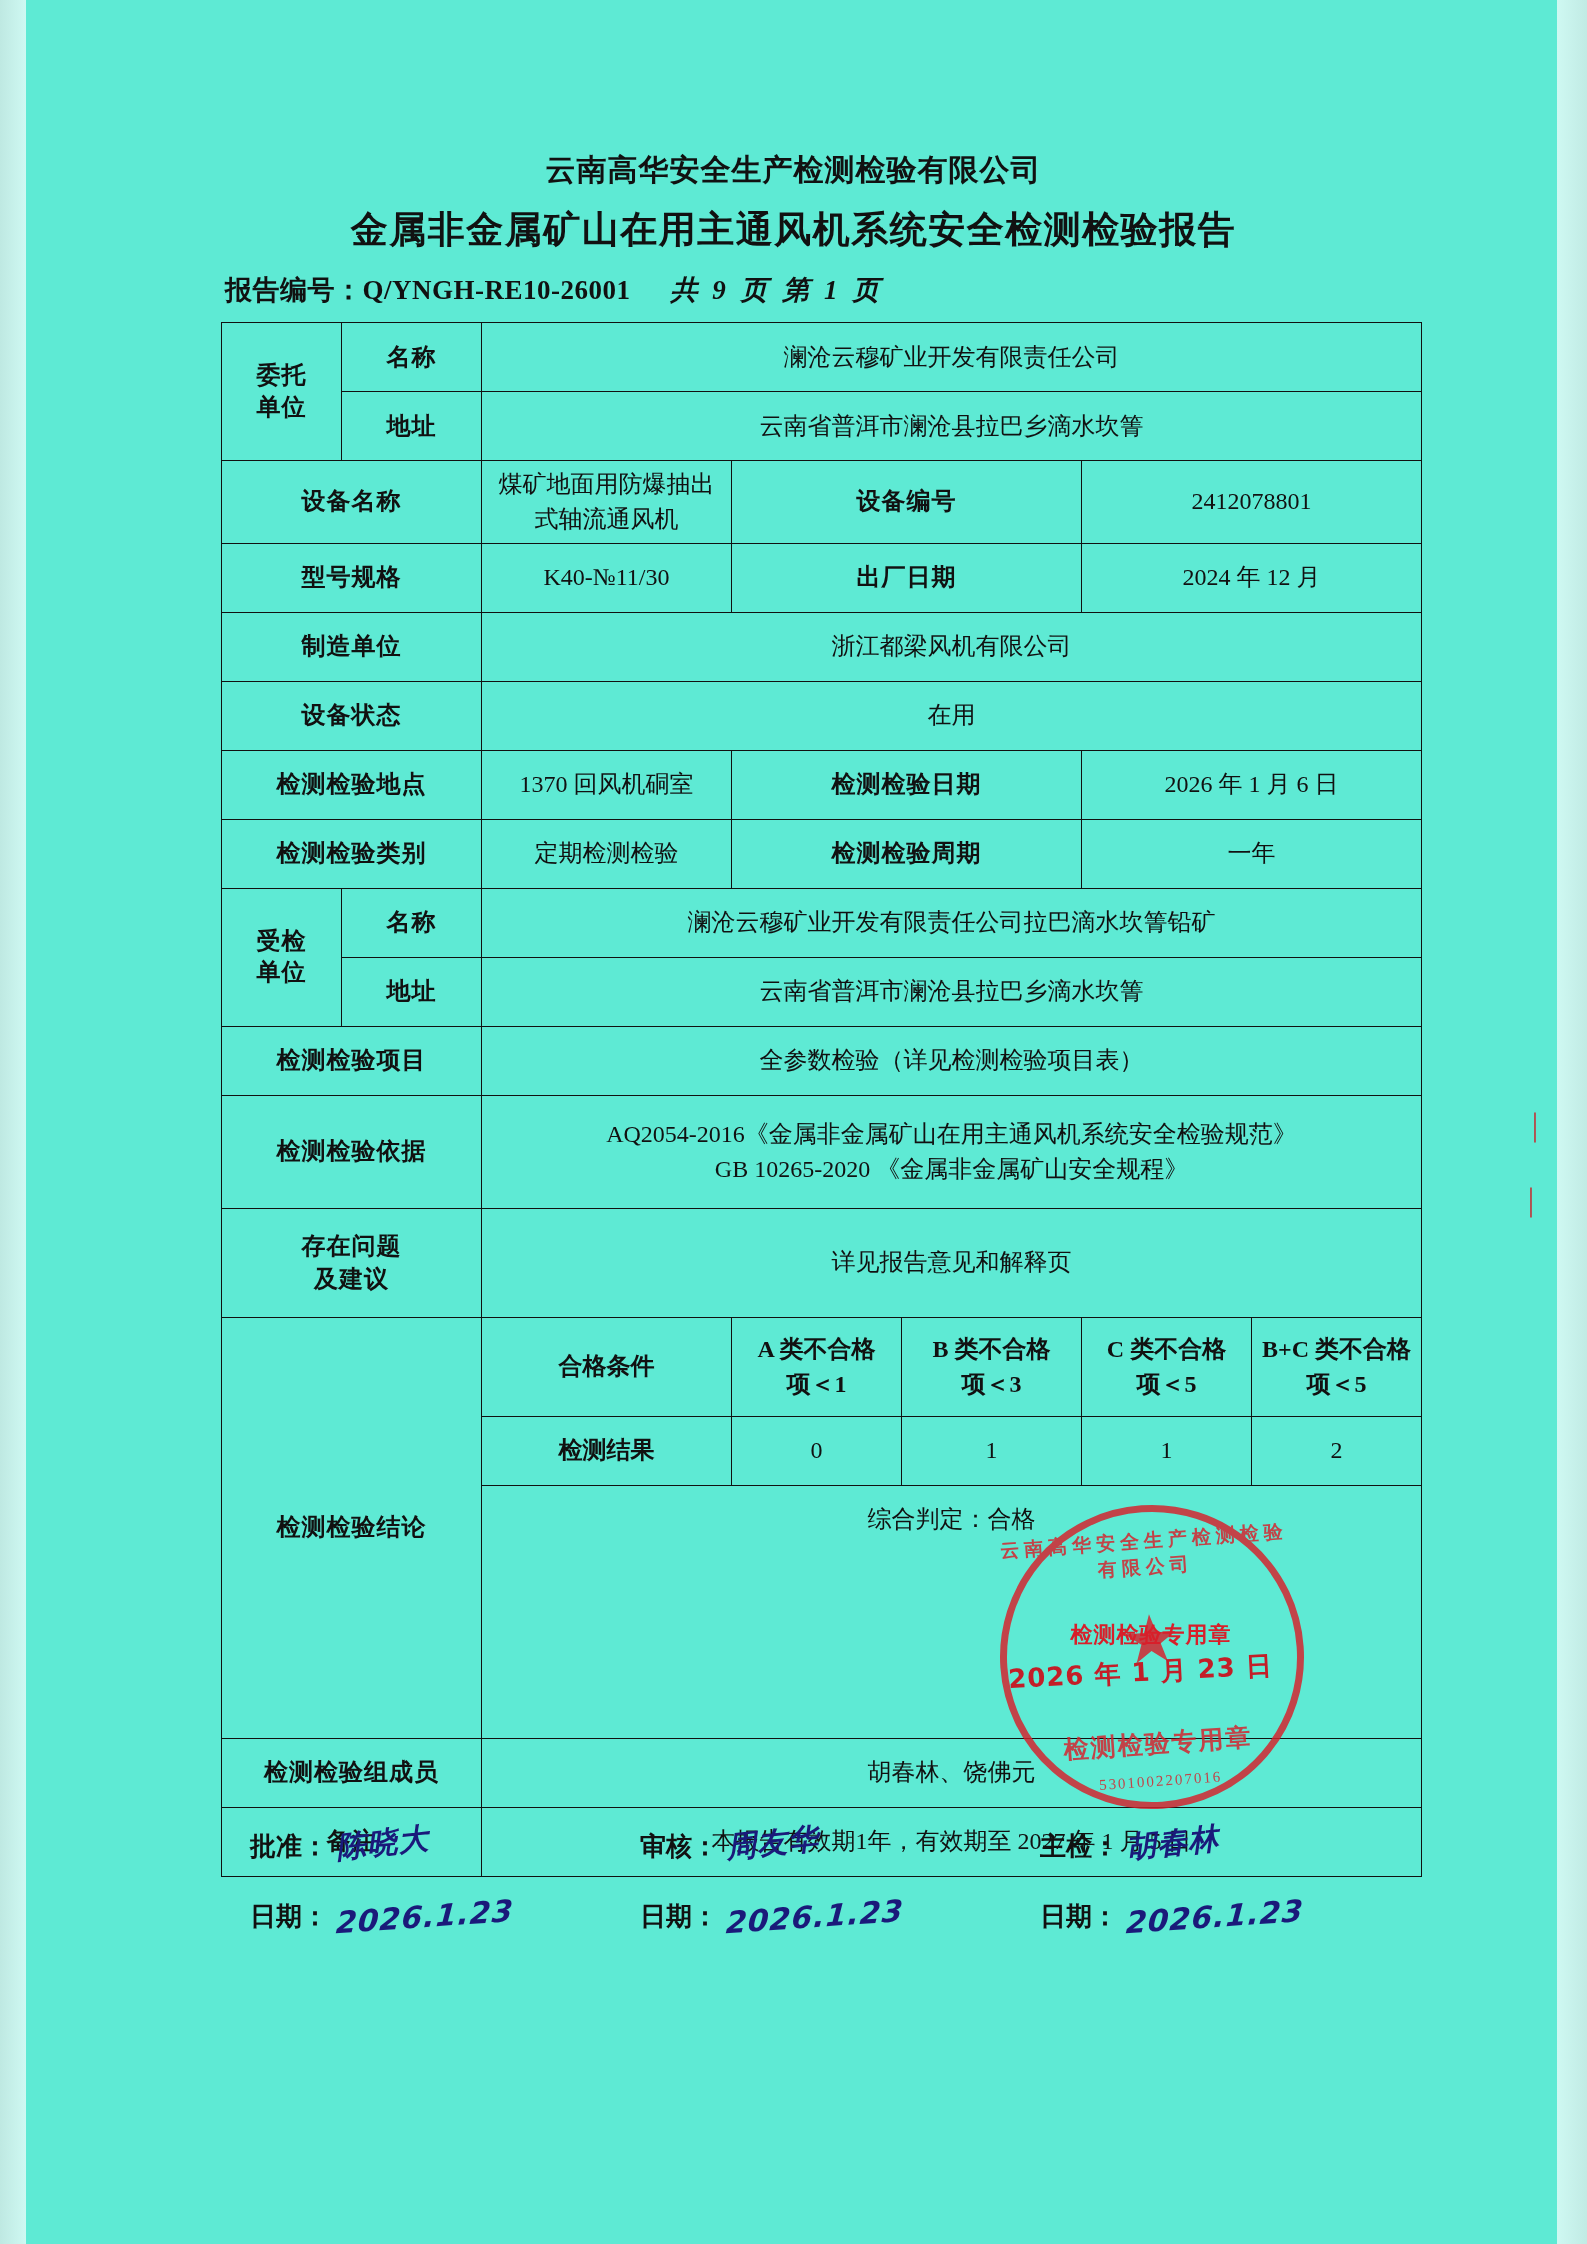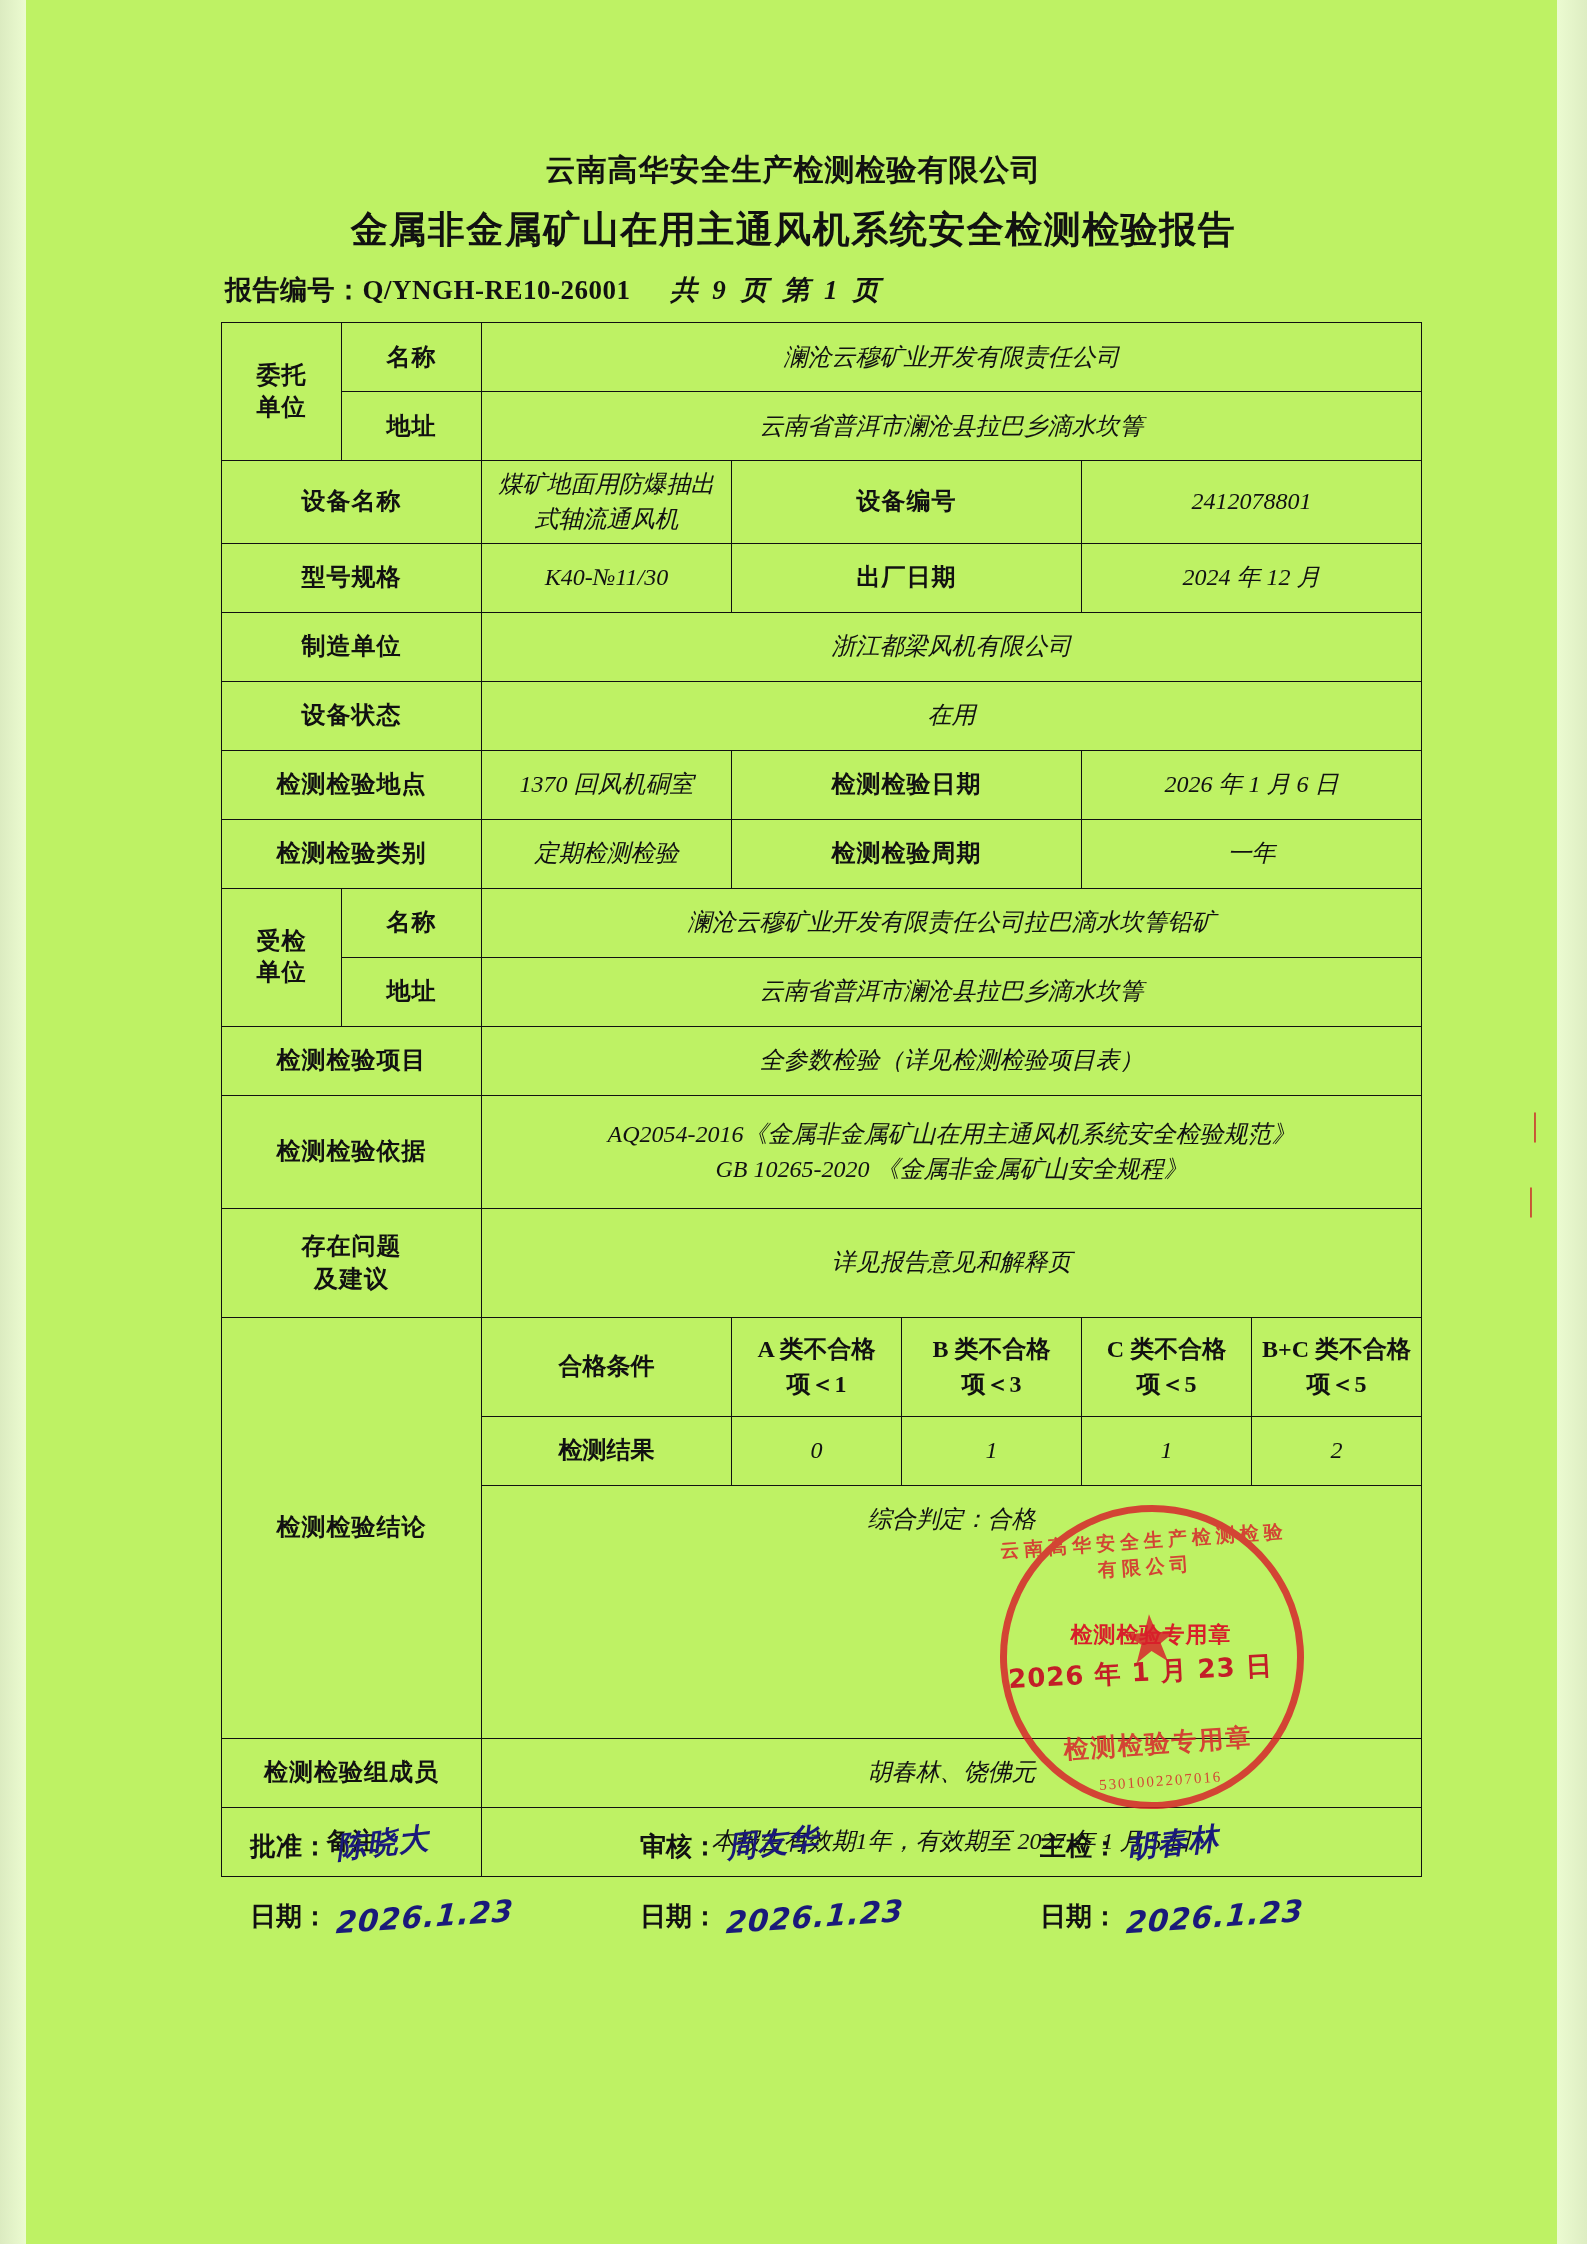--- a/index.html
+++ b/index.html
@@ -13,21 +13,21 @@
     font-family: "Liberation Serif", "DejaVu Serif", serif;
     color: #111;
     position: relative;
     overflow: hidden;
   }
   .page {
     position: absolute;
     left: 0; top: 0;
     width: 1587px;
     height: 2244px;
-    background: #bef264;
+    background: #5eead4;
   }
   
   .page::before {
     content: "";
     position: absolute;
     left: 0; top: 0; bottom: 0;
     width: 26px;
     background: linear-gradient(to right, #e8e8e8, #ffffff);
     opacity: .7;
   }
@@ -93,21 +93,21 @@
   td.label {
     font-weight: bold;
     font-size: 25px;
     letter-spacing: 1px;
   }
   td.label2 {
     font-weight: bold;
     font-size: 25px;
     letter-spacing: 1px;
   }
-  td.val { font-weight: normal; font-style: italic; }
+  td.val { font-weight: normal; }
   td.leftval {
     text-align: left;
     padding-left: 22px;
   }
   .two-line { line-height: 1.35; }
 
   .concl-label {
     font-weight: bold;
     font-size: 25px;
     letter-spacing: 1px;

